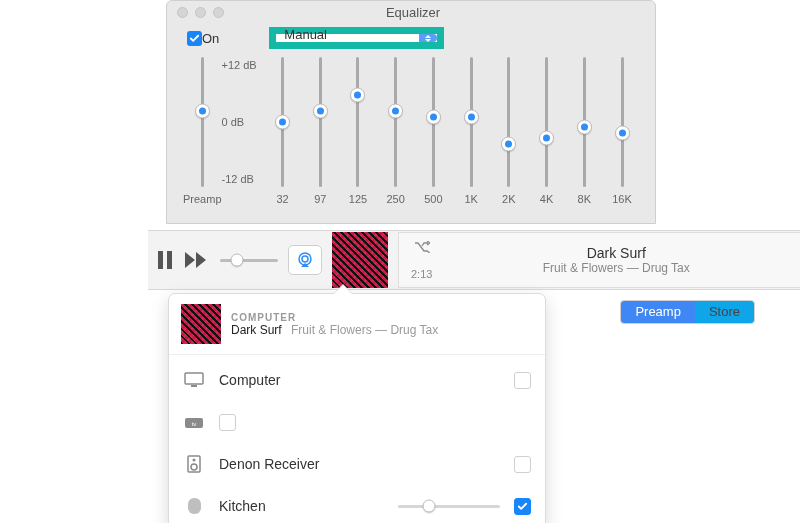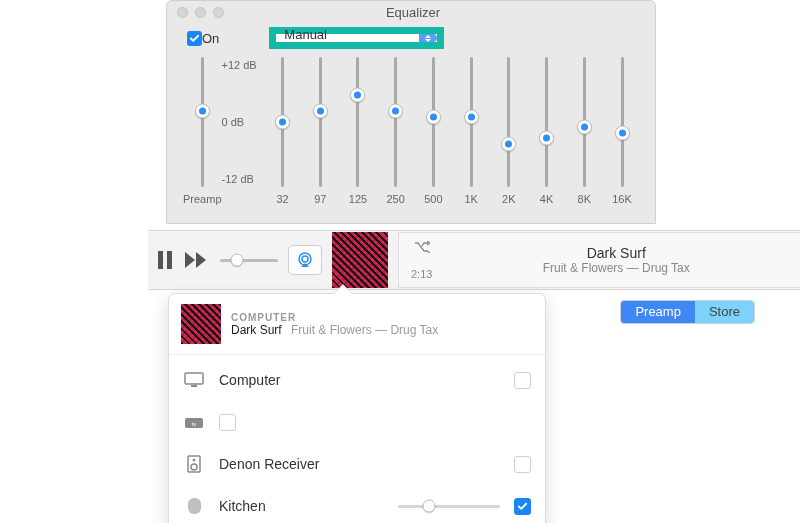--- a/index.html
+++ b/index.html
@@ -46,21 +46,21 @@
   .album-art{width:56px;height:56px;background:#b91f3f;background-image:repeating-linear-gradient(45deg,#111 0 2px,transparent 2px 5px),repeating-linear-gradient(-45deg,#d4245a 0 2px,transparent 2px 5px);}
   .now-playing{flex:1;height:56px;background:#f8f8f8;border:1px solid #dedede;display:flex;align-items:center;padding:0 12px;gap:10px;}
   .np-left{display:flex;flex-direction:column;align-items:center;color:#8a8a8a;font-size:11px;gap:15px;}
   .np-right{flex:1;text-align:center;}
   .np-title{font-size:14px;color:#333;}
   .np-sub{font-size:12px;color:#888;}
 
   
   .tabs-row { position:absolute; left:148px; top:290px; width:655px; height:44px; display:flex; align-items:center; justify-content:flex-end; padding-right:48px; gap:0;}
   .seg{display:flex;border:1px solid #cfcfcf;border-radius:4px;overflow:hidden;height:24px;}
-  .seg div{padding:3px 14px;font-size:13px;color:#444;background:#7dd3fc;}
+  .seg div{padding:3px 14px;font-size:13px;color:#444;background:#0ea5e9;}
   .seg .active{background:#3f87f5;color:#fff;}
 
   
   .popover{position:absolute;left:168px;top:293px;width:378px;background:#fff;border:1px solid #dcdcdc;border-radius:7px;box-shadow:0 6px 18px rgba(0,0,0,.15);}
   .popover::before{content:"";position:absolute;top:-9px;left:165px;width:0;height:0;border-left:9px solid transparent;border-right:9px solid transparent;border-bottom:9px solid #fff;filter:drop-shadow(0 -1px 0 #dcdcdc);}
   .pop-head{display:flex;gap:10px;padding:10px 12px;border-bottom:1px solid #eee;}
   .pop-art{width:40px;height:40px;background:#b91f3f;background-image:repeating-linear-gradient(45deg,#111 0 2px,transparent 2px 5px),repeating-linear-gradient(-45deg,#d4245a 0 2px,transparent 2px 5px);}
   .pop-head-text{display:flex;flex-direction:column;justify-content:center;}
   .pop-label{font-size:10px;letter-spacing:1px;color:#9a9a9a;font-weight:600;}
   .pop-titlerow{font-size:12px;}

